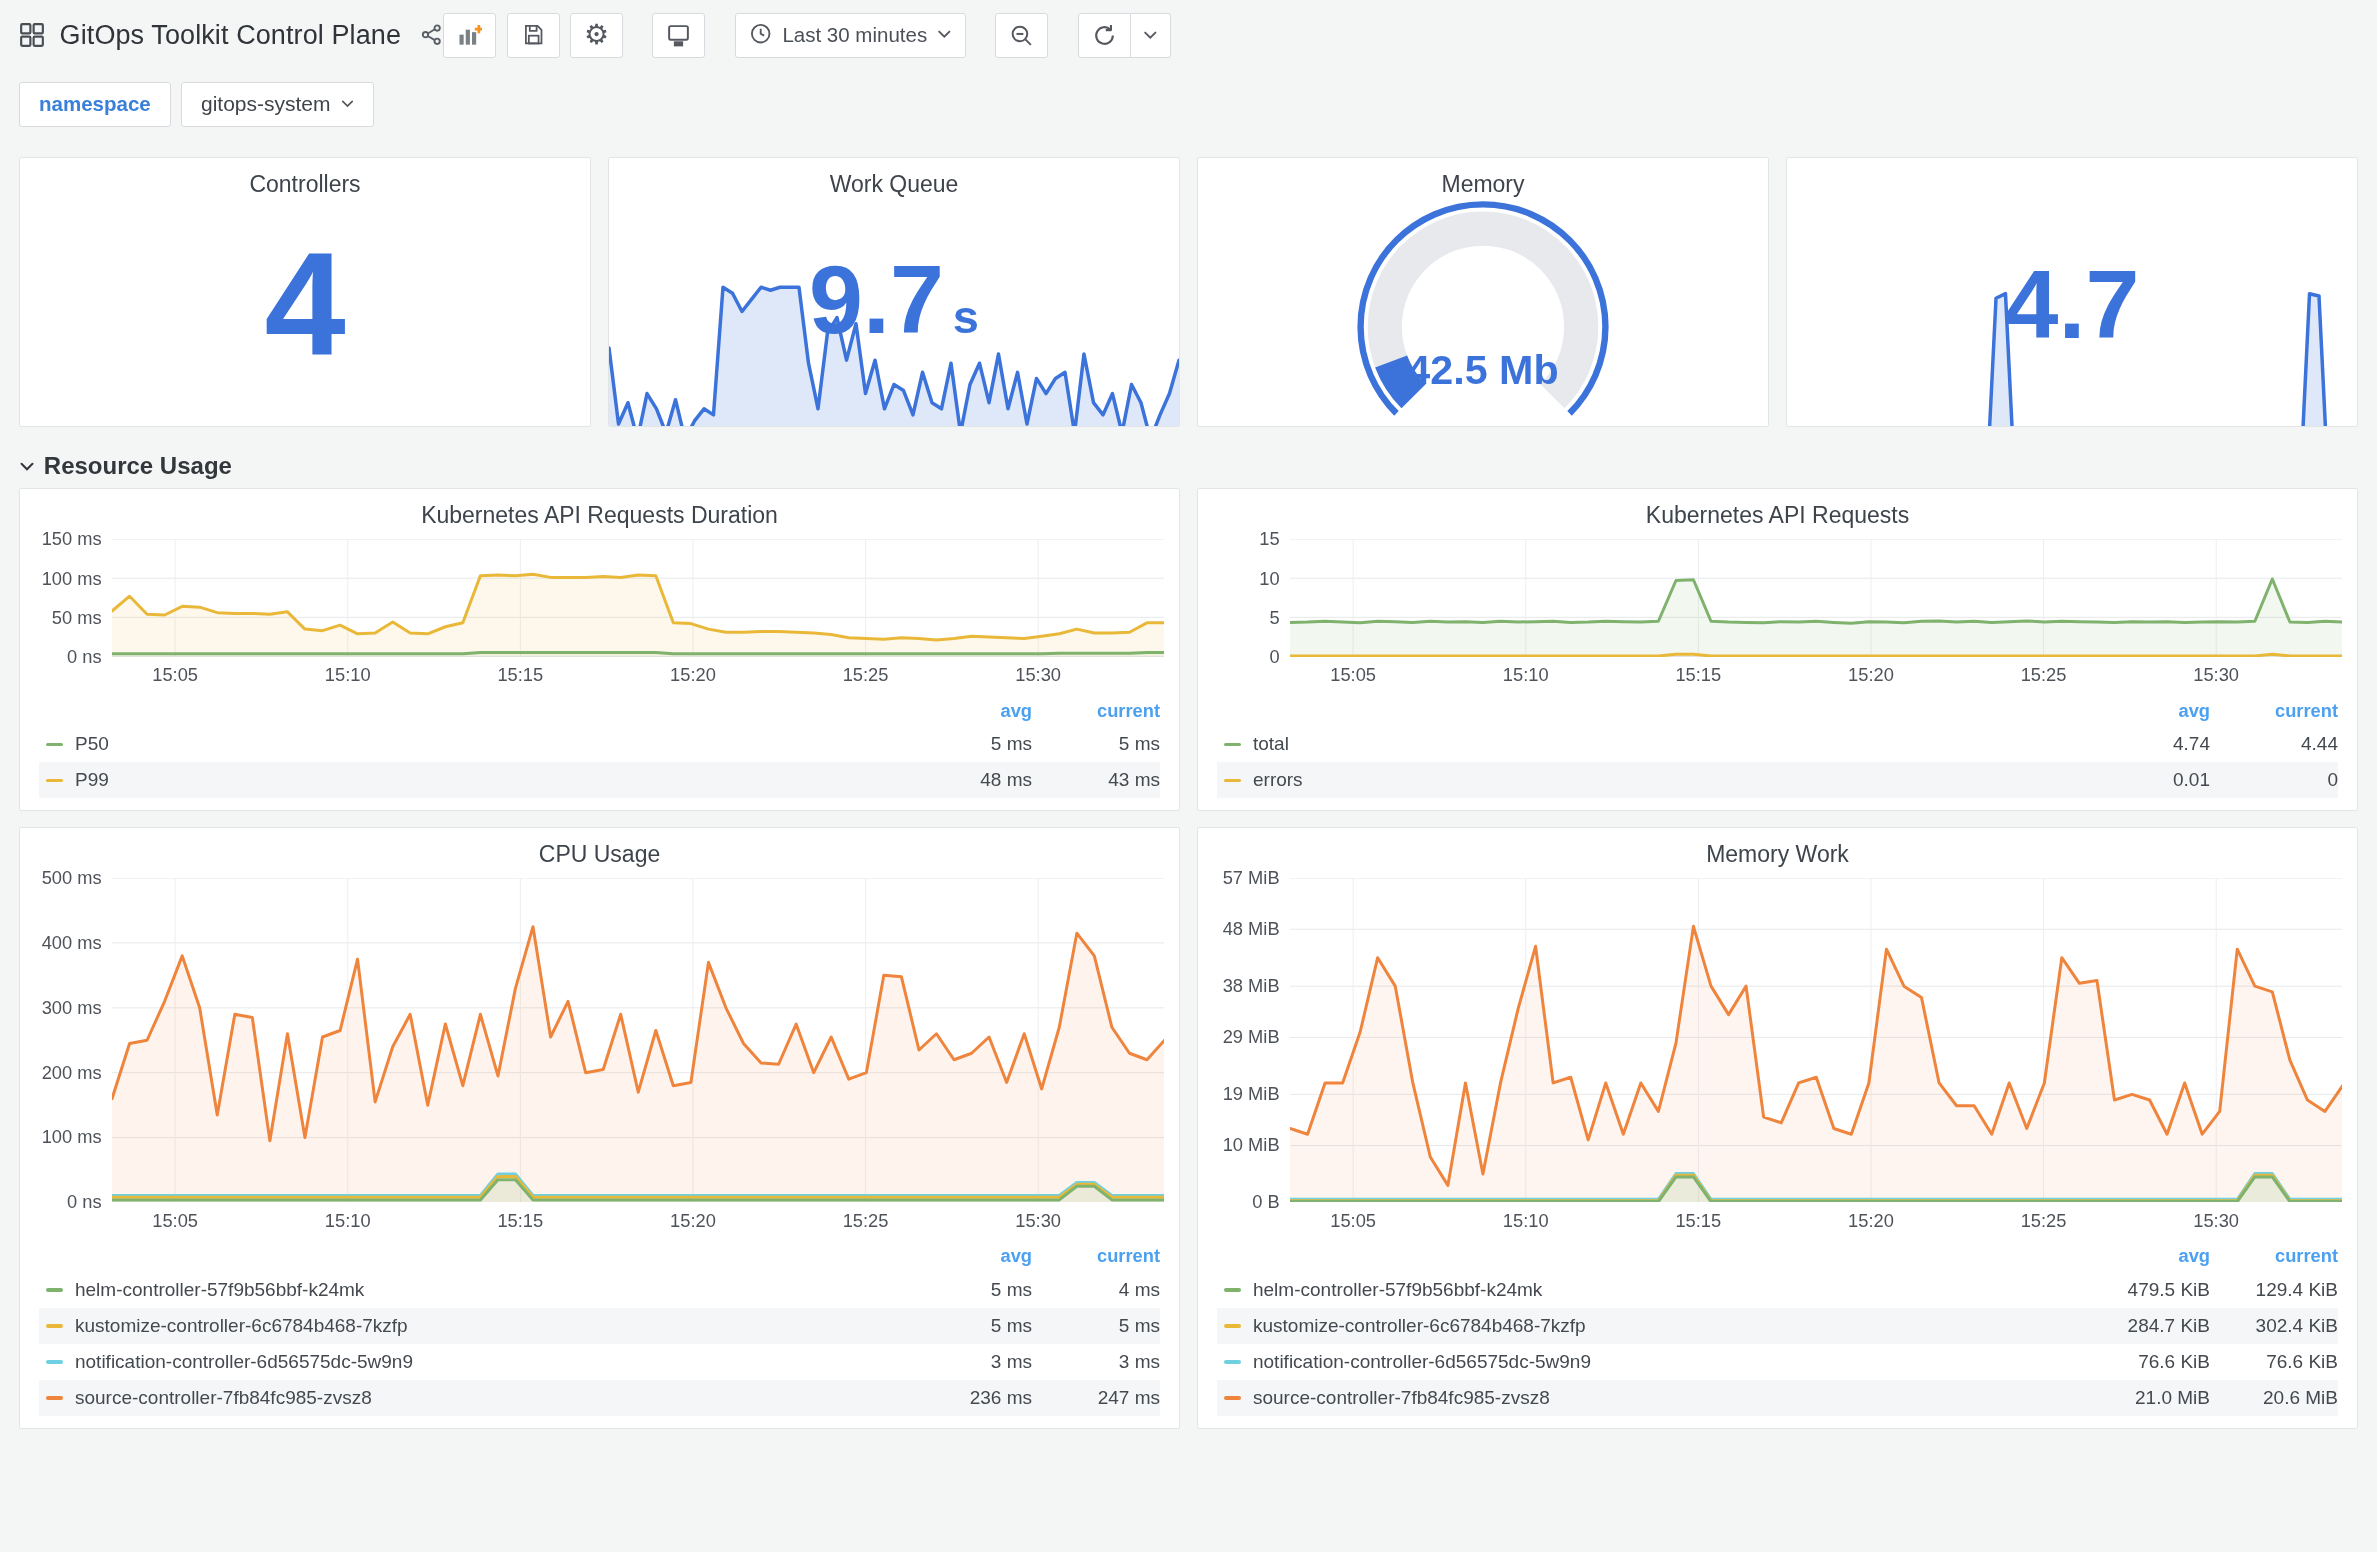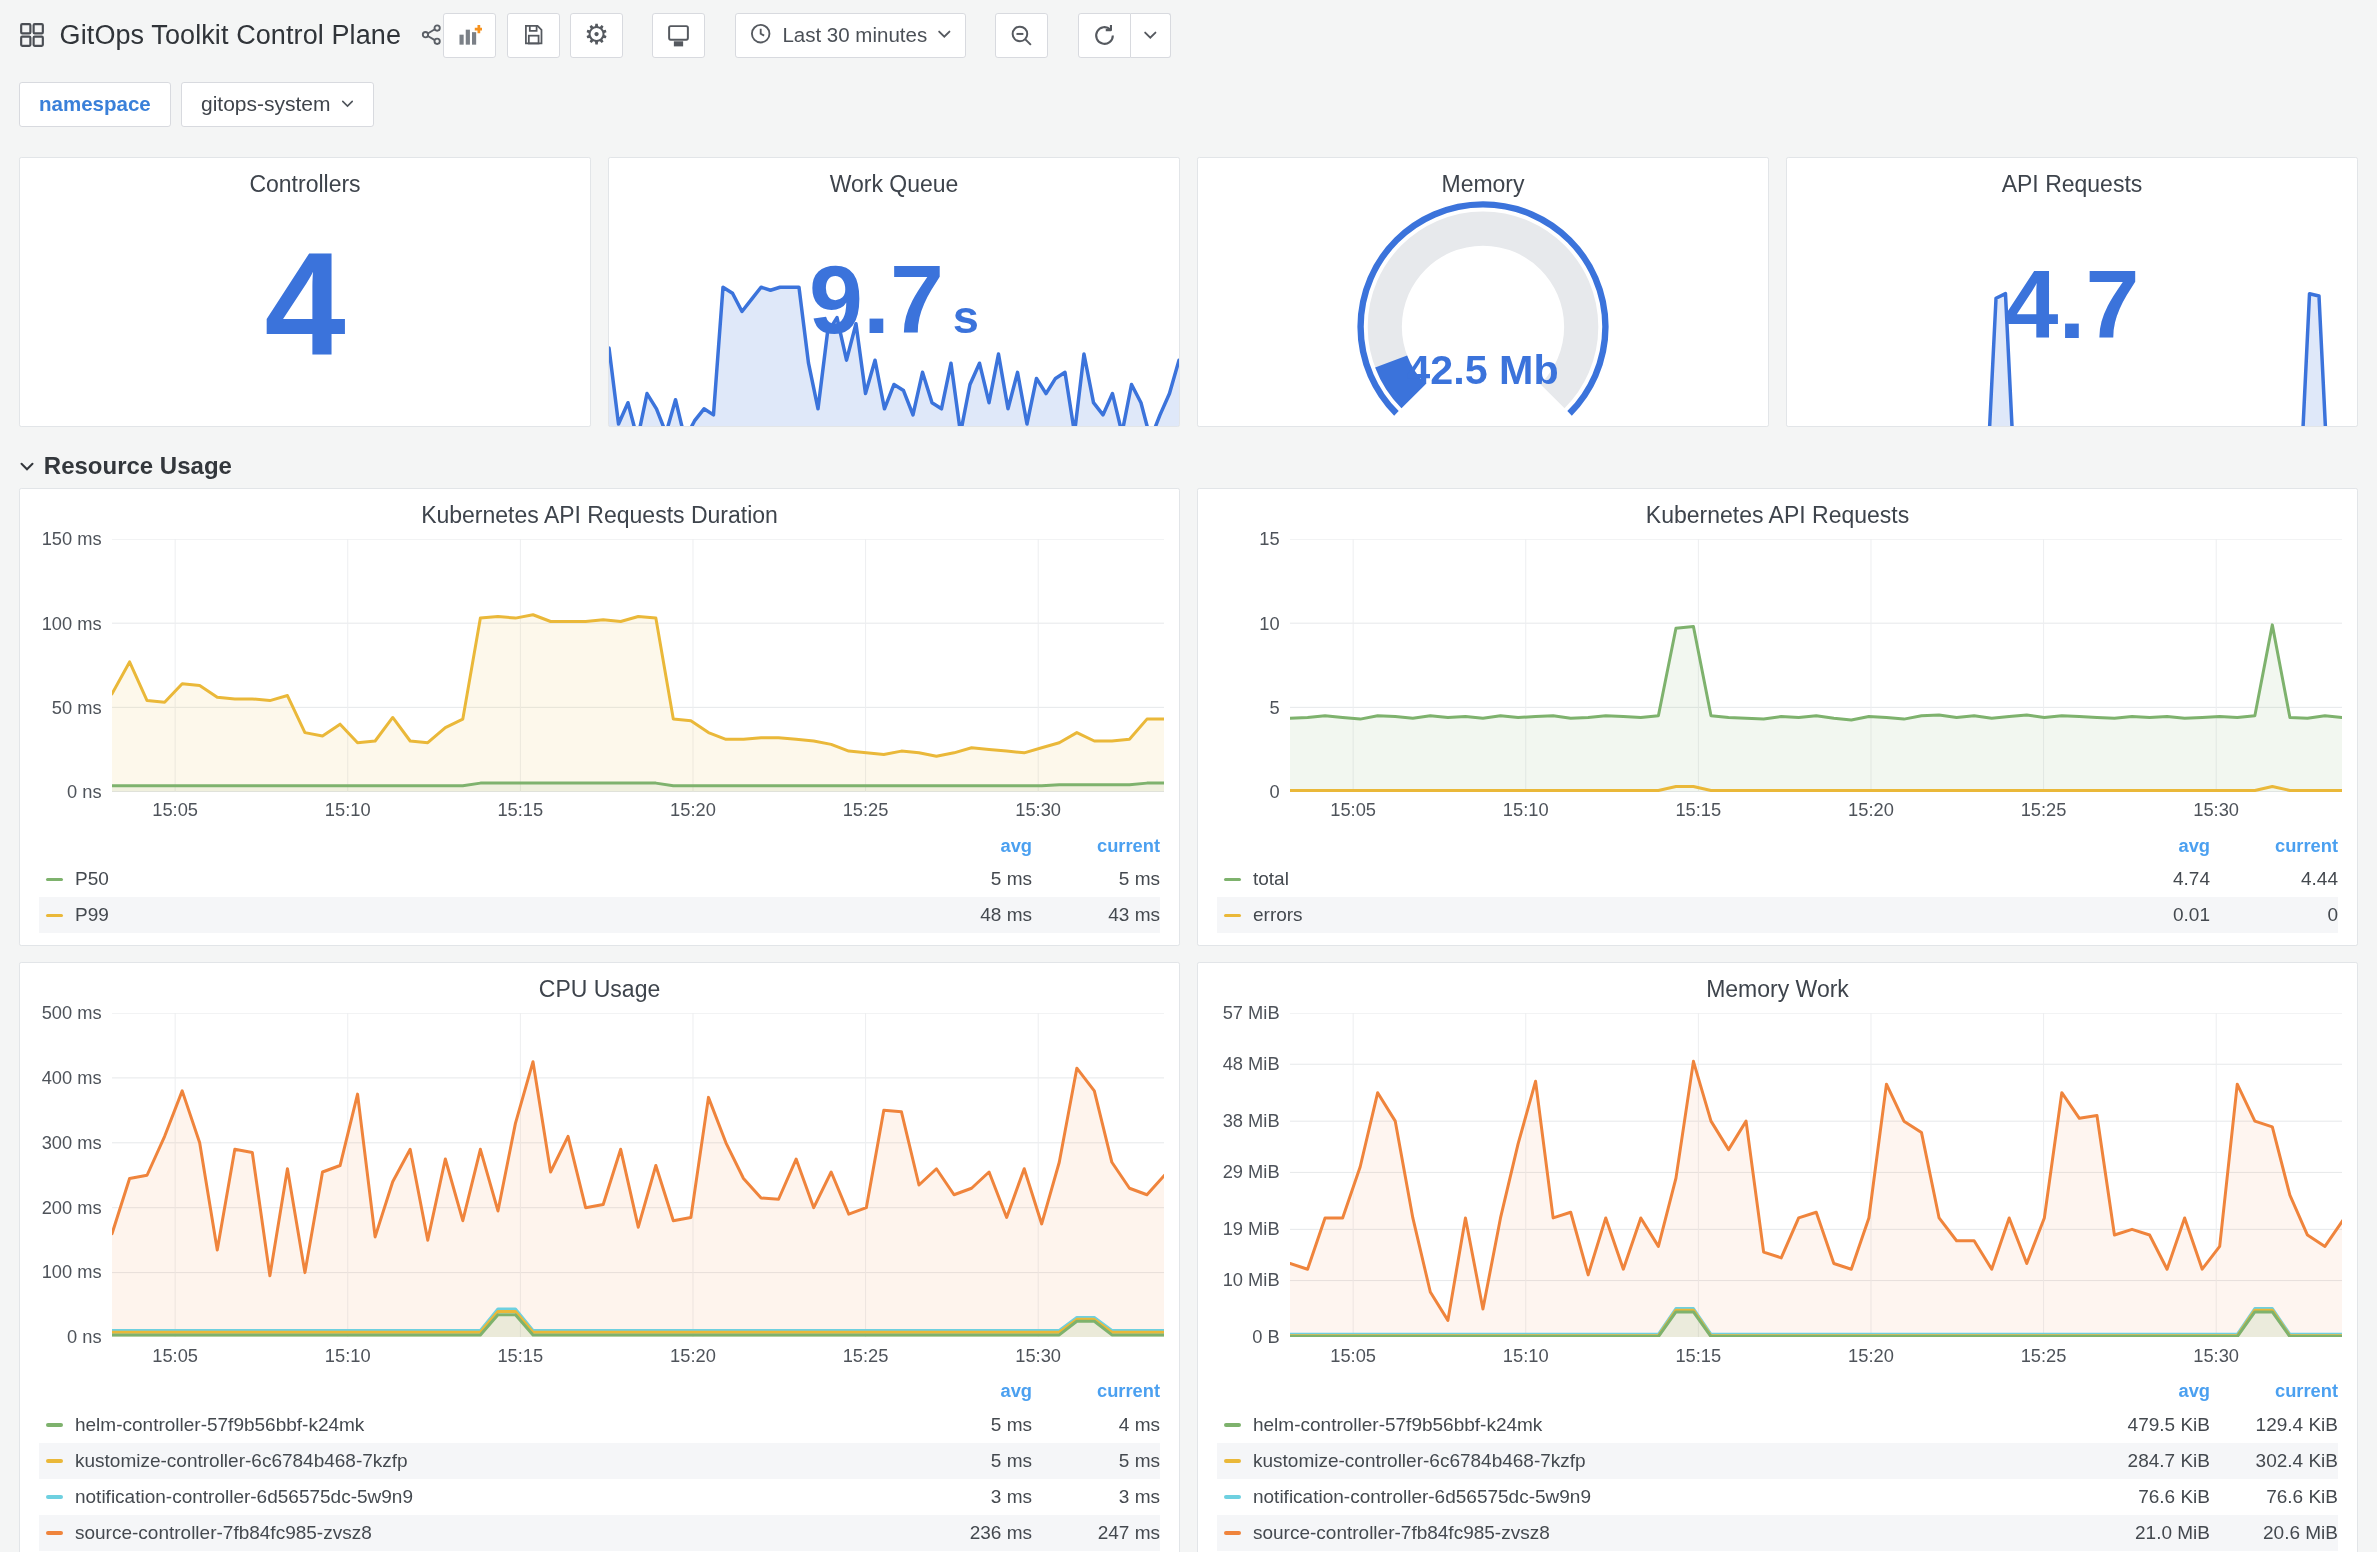--- a/index.html
+++ b/index.html
@@ -35,21 +35,21 @@
   .spark { position:absolute; left:0; right:0; bottom:0; z-index:1; }
   .gauge-wrap { position:absolute; left:0; right:0; top:40px; bottom:5.9px; display:flex; align-items:center; justify-content:center; }
 
   
   .rowhdr { margin-top:20.5px; height:38px; display:flex; align-items:center; gap:8.8px; cursor:pointer; }
   .rowhdr-title { font-size:24px; font-weight:700; color:#33373C; }
 
   
   .charts { display:grid; grid-template-columns:1fr 1fr; gap:17px; margin-top:2.9px; }
   .chart-panel { display:flex; flex-direction:column; }
-  .r1 { height:458px; } .r2 { height:602px; margin-top:-1.5px; }
+  .r1 { height:323px; } .r2 { height:602px; margin-top:-1.5px; }
   .chart-body { display:flex; flex:1; min-height:0; margin:10.3px 14.6px 0 5.9px; }
   .y-axis { width:86px; position:relative; }
   .y-lab { position:absolute; right:10.3px; transform:translateY(-50%); font-size:18.3px; color:#4E535A; white-space:nowrap; }
   .plot { flex:1; position:relative; }
   .plot svg { position:absolute; inset:0; width:100%; height:100%; }
   .x-axis { height:37px; position:relative; margin:0 14.6px 0 92px; }
   .x-lab { position:absolute; top:7.3px; transform:translateX(-50%); font-size:18.3px; color:#4E535A; }
   .legend { margin:1.5px 19px 11.7px 19px; }
   .lg-head { display:flex; height:31px; align-items:center; }
   .lg-head .sp { flex:1; }
@@ -186,21 +186,20 @@
         <svg id="gauge-svg" width="322" height="242" viewBox="0 0 440 340">
             <path d="M98.3776336359138 316.62236636408613 A172 172 0 1 1 341.6223663640862 316.62236636408613" fill="none" stroke="#3B73DB" stroke-width="9"></path>
             <path d="M122.41926419625642 292.58073580374355 A138 138 0 1 1 317.58073580374355 292.58073580374355" fill="none" stroke="#E7E9EC" stroke-width="48"></path>
             <path d="M122.41926419625642 292.58073580374355 A138 138 0 0 1 90.90872374547828 243.77952844153742" fill="none" stroke="#3B73DB" stroke-width="48"></path>
             <text x="220" y="275" text-anchor="middle" fill="#3B73DB" font-size="58" font-weight="bold" font-family="Liberation Sans, sans-serif">42.5 Mb</text>
           </svg>
       </div>
     </div>
 
     <div class="panel">
-      <div class="p-title">API Requests</div>
       <div class="stat-val v-med" style="top:55%">4.7</div>
       <div class="spark" style="height:146px"><svg viewBox="0 0 1000 400" preserveAspectRatio="none">
             <path d="M0.0,368.0L16.7,372.0L33.3,364.0L50.0,368.0L66.7,372.0L83.3,364.0L100.0,368.0L116.7,364.0L133.3,372.0L150.0,368.0L166.7,364.0L183.3,368.0L200.0,372.0L216.7,364.0L233.3,368.0L250.0,364.0L266.7,368.0L283.3,372.0L300.0,364.0L316.7,368.0L333.3,364.0L350.0,368.0L366.7,32.0L383.3,24.0L400.0,364.0L416.7,368.0L433.3,372.0L450.0,364.0L466.7,368.0L483.3,364.0L500.0,368.0L516.7,372.0L533.3,364.0L550.0,360.0L566.7,368.0L583.3,364.0L600.0,372.0L616.7,364.0L633.3,368.0L650.0,364.0L666.7,368.0L683.3,364.0L700.0,372.0L716.7,364.0L733.3,368.0L750.0,372.0L766.7,364.0L783.3,368.0L800.0,364.0L816.7,368.0L833.3,364.0L850.0,368.0L866.7,372.0L883.3,364.0L900.0,368.0L916.7,24.0L933.3,28.0L950.0,368.0L966.7,364.0L983.3,372.0L1000.0,364.0L1000,400L0,400Z" fill="#3B73DB" fill-opacity="0.16" stroke="none"></path>
             <path d="M0.0,368.0L16.7,372.0L33.3,364.0L50.0,368.0L66.7,372.0L83.3,364.0L100.0,368.0L116.7,364.0L133.3,372.0L150.0,368.0L166.7,364.0L183.3,368.0L200.0,372.0L216.7,364.0L233.3,368.0L250.0,364.0L266.7,368.0L283.3,372.0L300.0,364.0L316.7,368.0L333.3,364.0L350.0,368.0L366.7,32.0L383.3,24.0L400.0,364.0L416.7,368.0L433.3,372.0L450.0,364.0L466.7,368.0L483.3,364.0L500.0,368.0L516.7,372.0L533.3,364.0L550.0,360.0L566.7,368.0L583.3,364.0L600.0,372.0L616.7,364.0L633.3,368.0L650.0,364.0L666.7,368.0L683.3,364.0L700.0,372.0L716.7,364.0L733.3,368.0L750.0,372.0L766.7,364.0L783.3,368.0L800.0,364.0L816.7,368.0L833.3,364.0L850.0,368.0L866.7,372.0L883.3,364.0L900.0,368.0L916.7,24.0L933.3,28.0L950.0,368.0L966.7,364.0L983.3,372.0L1000.0,364.0" fill="none" stroke="#3B73DB" stroke-width="3.5" vector-effect="non-scaling-stroke" stroke-linejoin="round" stroke-linecap="round"></path>
           </svg></div>
     </div>
   </div>
 
   <div class="rowhdr">
     <svg width="16" height="11" viewBox="0 0 16 12" fill="none" stroke="#33373C" stroke-width="2.2" stroke-linecap="round">

